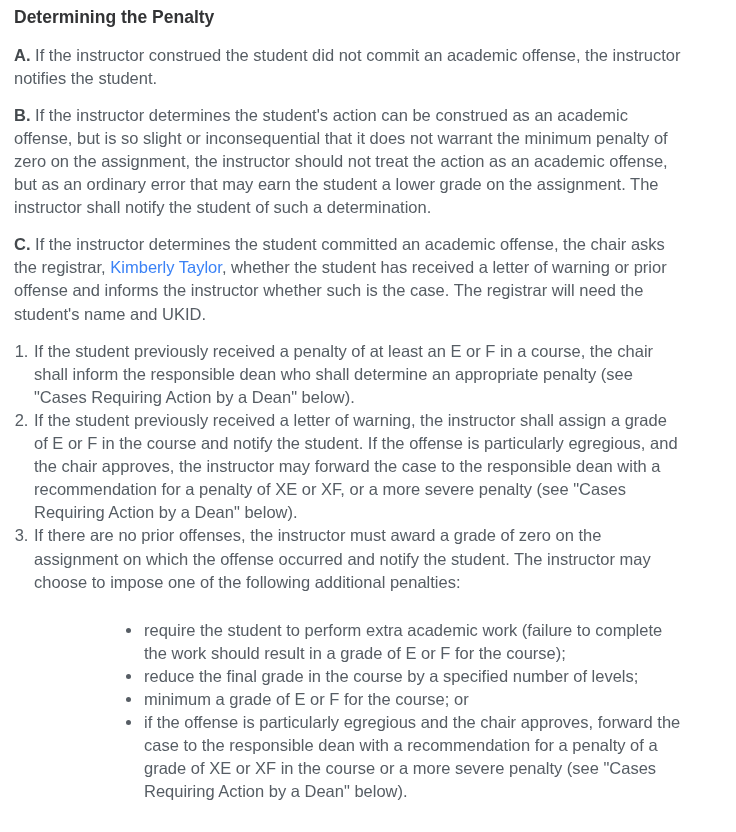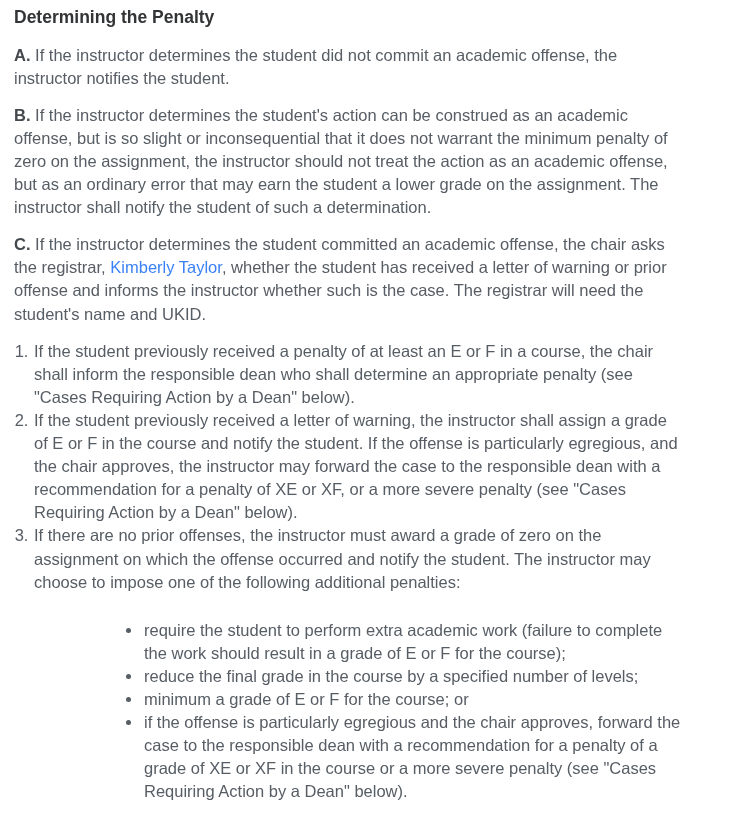--- a/index.html
+++ b/index.html
@@ -59,21 +59,21 @@
     padding-left: 1px;
   }
 </style>
 </head>
 <body>
 
 <div class="doc">
 
   <h2>Determining the Penalty</h2>
 
-  <p><strong>A.</strong> <span>If the instructor determines the student did not commit an academic offense, the instructor notifies the student.</span></p>
+  <p><strong>A.</strong> <span>If the instructor construed the student did not commit an academic offense, the instructor notifies the student.</span></p>
 
   <p><strong>B.</strong> <span>If the instructor determines the student's action can be construed as an academic offense, but is so slight or inconsequential that it does not warrant the minimum penalty of zero on the assignment, the instructor should not treat the action as an academic offense, but as an ordinary error that may earn the student a lower grade on the assignment.  The instructor shall notify the student of such a determination.</span></p>
 
   <p><strong>C.</strong> <span>If the instructor determines the student committed an academic offense, the chair asks the registrar, </span><a class="link">Kimberly Taylor</a><span>, whether the student has received a letter of warning or prior offense and informs the instructor whether such is the case. The registrar will need the student's name and UKID.</span></p>
 
   <ol class="numbered">
     <li>If the student previously received a penalty of at least an E or F in a course, the chair shall inform the responsible dean who shall determine an appropriate penalty (see "Cases Requiring Action by a Dean" below).</li>
     <li>If the student previously received a letter of warning, the instructor shall assign a grade of E or F in the course and notify the student.  If the offense is particularly egregious, and the chair approves, the instructor may forward the case to the responsible dean with a recommendation for a penalty of XE or XF, or a more severe penalty (see "Cases Requiring Action by a Dean" below).</li>
     <li>If there are no prior offenses, the instructor must award a grade of zero on the assignment on which the offense occurred and notify the student.  The instructor may choose to impose one of the following additional penalties:</li>
   </ol>

